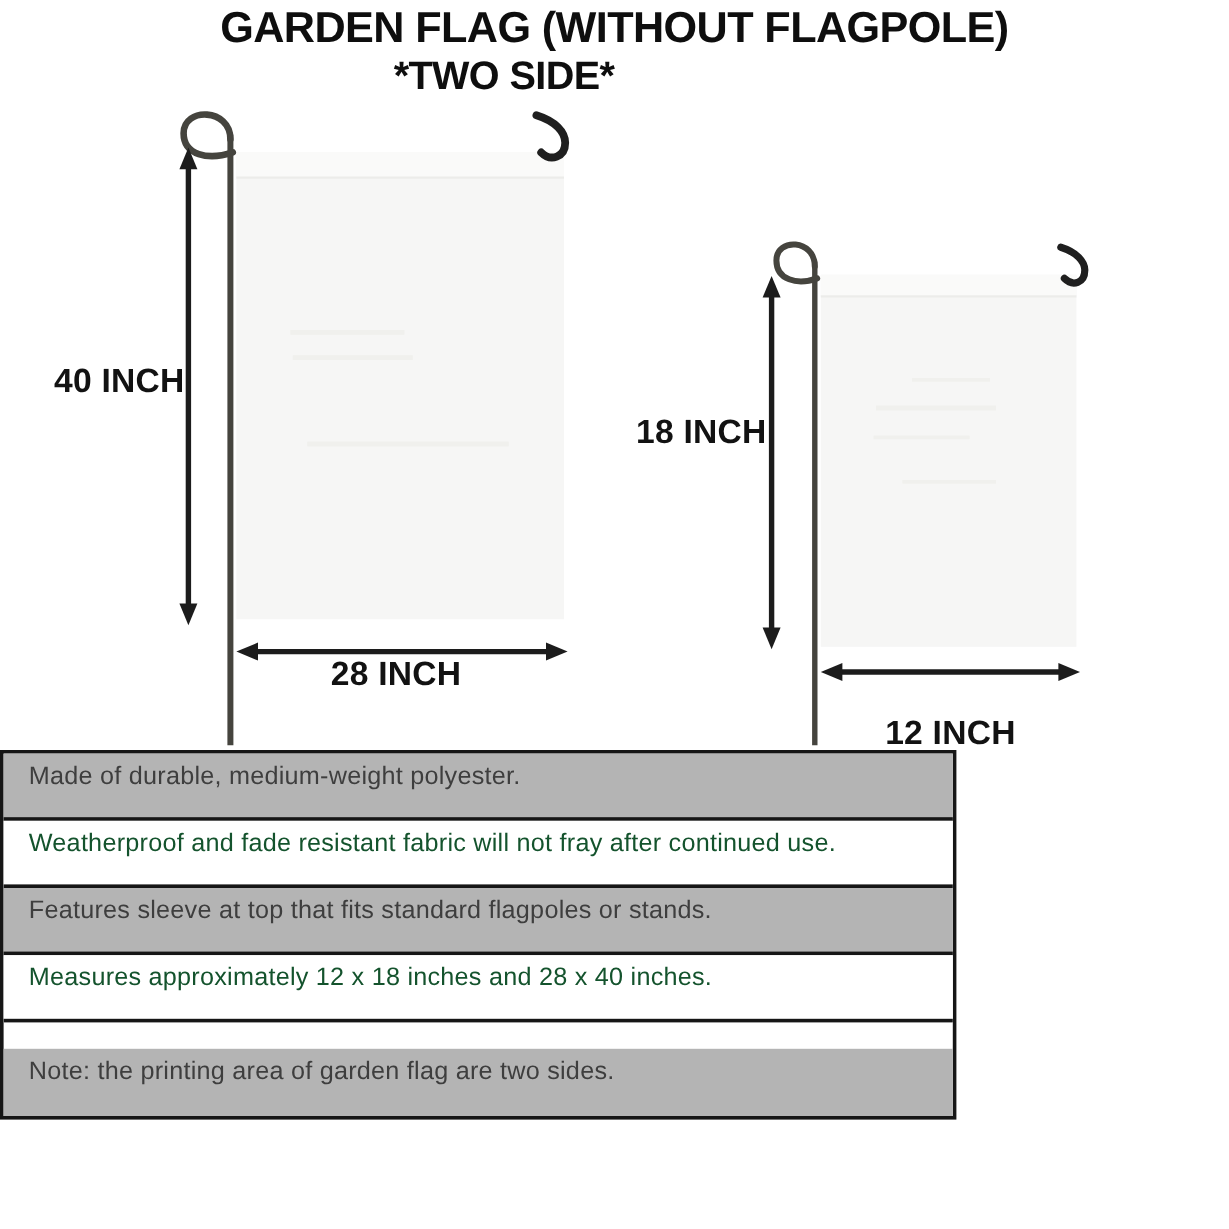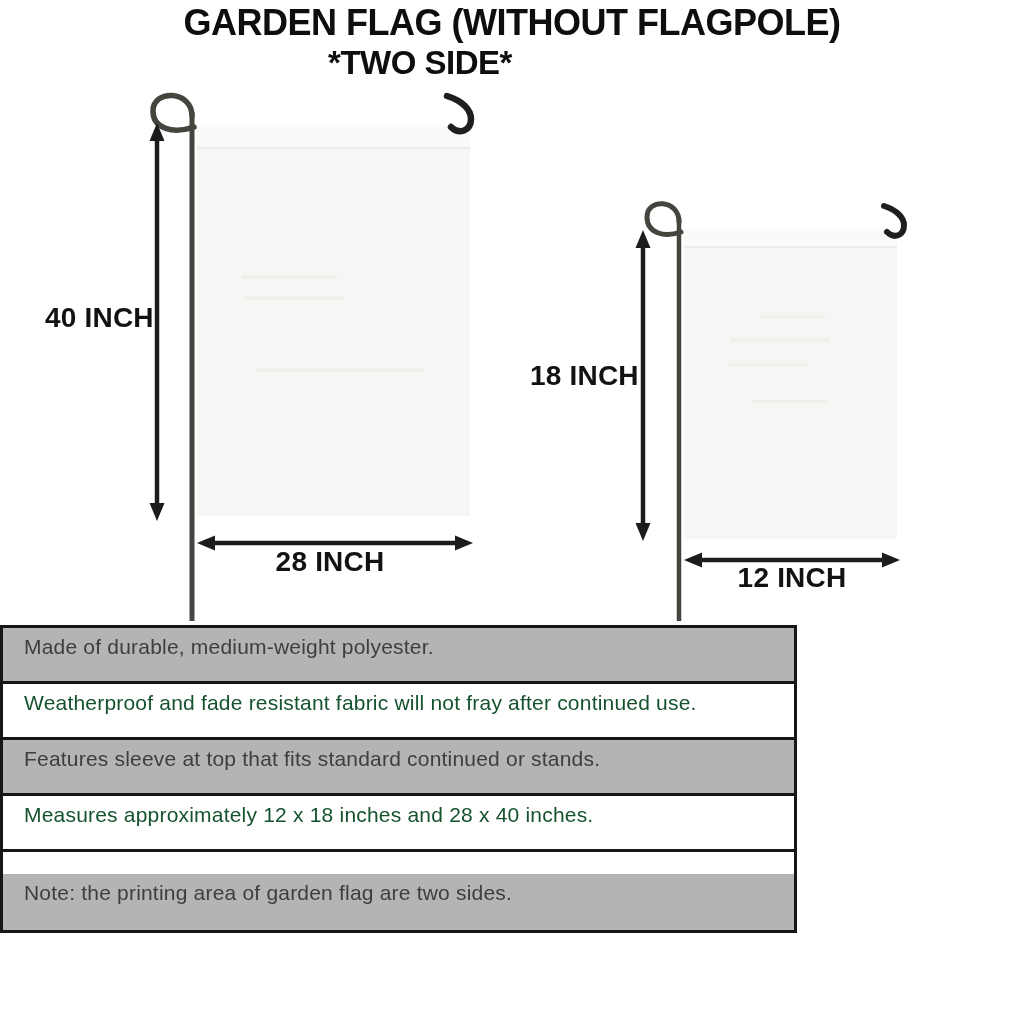--- a/index.html
+++ b/index.html
@@ -23,22 +23,22 @@
   
   svg.diagram{position:absolute;top:0;left:0;width:1024px;height:1024px;}
 
   
   .dim-label{
     position:absolute;font-size:28px;font-weight:700;color:#121212;
     letter-spacing:0.2px;white-space:nowrap;
   }
   .lbl-40{top:302px;left:45px;width:100px;text-align:right;}
   .lbl-28{top:546px;left:230px;width:200px;text-align:center;}
-  .lbl-18{top:360px;left:530px;width:100px;text-align:center;}
-  .lbl-12{top:562px;left:692px;width:200px;text-align:center;}
+  .lbl-18{top:344px;left:530px;width:100px;text-align:center;}
+  .lbl-12{top:595px;left:692px;width:200px;text-align:center;}
 
   
   .feature-table{
     position:absolute;top:625px;left:0;width:797px;
     border:3px solid #161616;box-sizing:border-box;
   }
   .feature-row{
     height:56px;box-sizing:border-box;
     border-bottom:3px solid #161616;
     padding:7px 10px 0 21px;
@@ -123,18 +123,18 @@
   </svg>
 
   <div class="dim-label lbl-40">40 INCH</div>
   <div class="dim-label lbl-28">28 INCH</div>
   <div class="dim-label lbl-18">18 INCH</div>
   <div class="dim-label lbl-12">12 INCH</div>
 
   <div class="feature-table">
     <div class="feature-row shaded">Made of durable, medium-weight polyester.</div>
     <div class="feature-row plain">Weatherproof and fade resistant fabric will not fray after continued use.</div>
-    <div class="feature-row shaded">Features sleeve at top that fits standard continued or stands.</div>
+    <div class="feature-row shaded">Features sleeve at top that fits standard flagpoles or stands.</div>
     <div class="feature-row plain">Measures approximately 12 x 18 inches and 28 x 40 inches.</div>
     <div class="feature-row shaded">Note: the printing area of garden flag are two sides.</div>
   </div>
 
 </div>
 
 </body></html>

